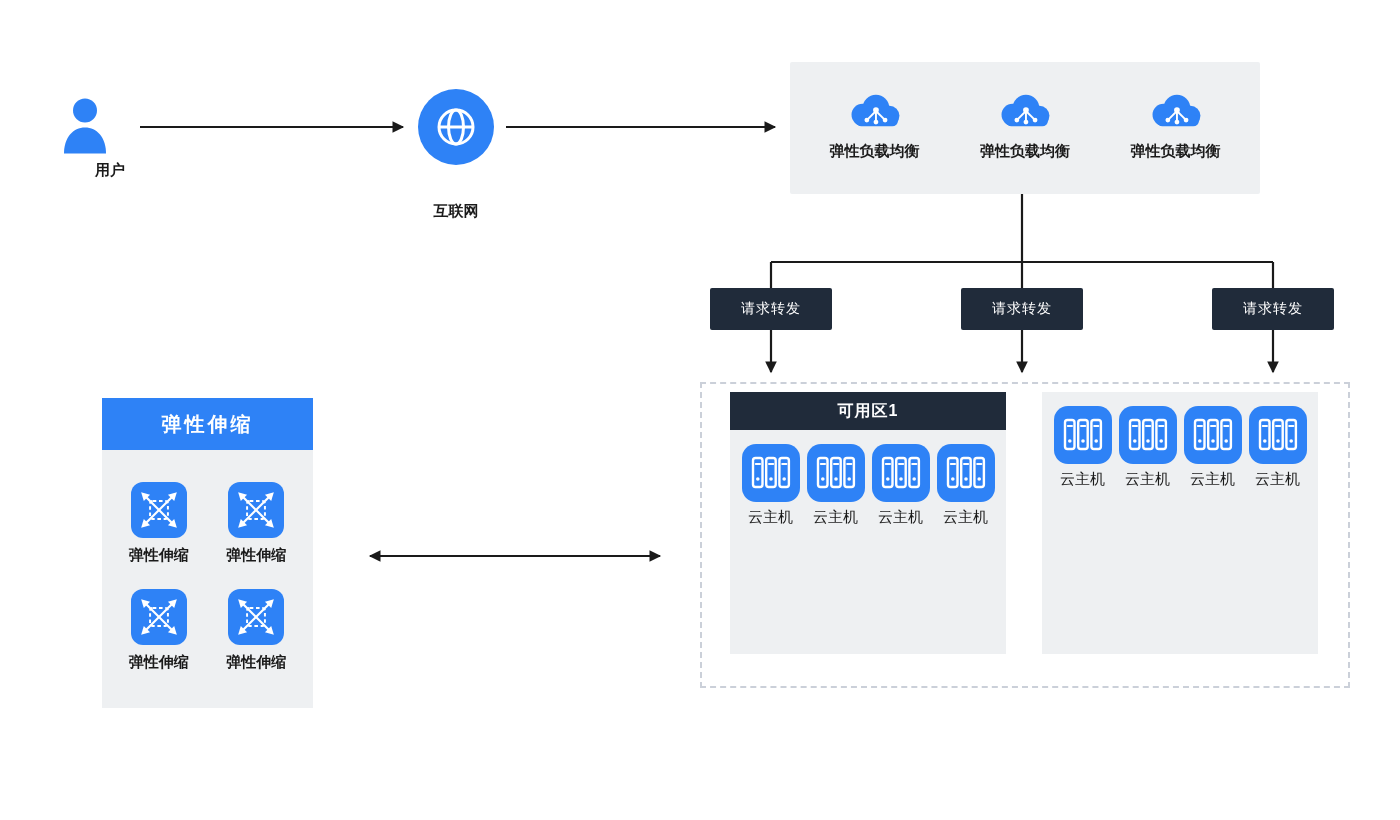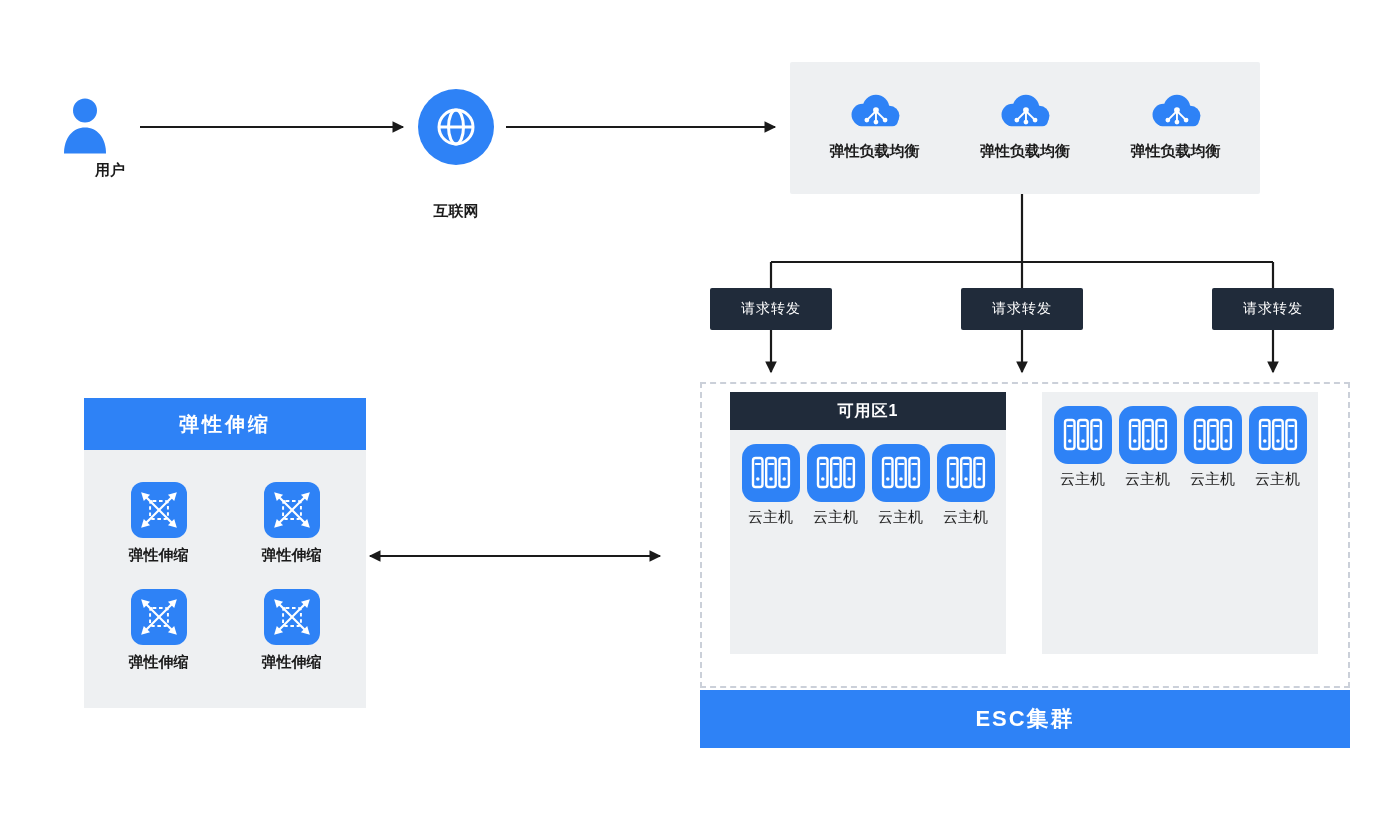--- a/index.html
+++ b/index.html
@@ -26,21 +26,21 @@
   .internet-label{left:416px;top:186px;width:80px;margin-top:16px;}
   
   .elb-panel{left:790px;top:62px;width:470px;height:132px;background:var(--panel);border-radius:2px;display:flex;justify-content:space-evenly;align-items:flex-start;padding-top:26px;}
   .elb-item{display:flex;flex-direction:column;align-items:center;width:132px;}
   .elb-item svg{width:62px;height:46px;display:block;}
   .elb-item .node-label{margin-top:8px;}
   
   .fwd{top:288px;width:122px;height:42px;background:var(--dark);color:#fff;font-size:14px;font-weight:500;display:flex;align-items:center;justify-content:center;border-radius:2px;letter-spacing:1px;}
   .fwd1{left:710px;} .fwd2{left:961px;} .fwd3{left:1212px;}
   
-  .scaling-panel{left:84px;top:398px;width:282px;height:310px;background:var(--panel);}
+  .scaling-panel{left:102px;top:398px;width:211px;height:310px;background:var(--panel);}
   .scaling-header{height:52px;background:var(--accent);color:#fff;font-size:20px;font-weight:700;display:flex;align-items:center;justify-content:center;letter-spacing:3px;}
   .scaling-body{display:grid;grid-template-columns:1fr 1fr;row-gap:24px;padding:32px 8px 0;}
   .cell{display:flex;flex-direction:column;align-items:center;}
   .tile{background:var(--accent);display:flex;align-items:center;justify-content:center;}
   .scale-tile{width:56px;height:56px;border-radius:12px;}
   .scale-tile svg{width:50px;height:50px;display:block;}
   .cell-label{margin-top:8px;font-size:15px;font-weight:600;text-align:center;white-space:nowrap;}
   
   .cluster-box{left:700px;top:382px;width:650px;height:306px;border:2px dashed #CBD0D9;background:#fff;}
   .zone{position:absolute;top:8px;width:276px;height:262px;background:var(--panel);}
@@ -420,15 +420,14 @@
                 </g>
             </svg>
           </div>
           <div class="host-label">云主机</div>
         </div>
       </div>
     </div>
 
   </div>
 
-  <div class="abs esc-banner">ESC集群</div>
 
 </div>
 
 </body></html>

